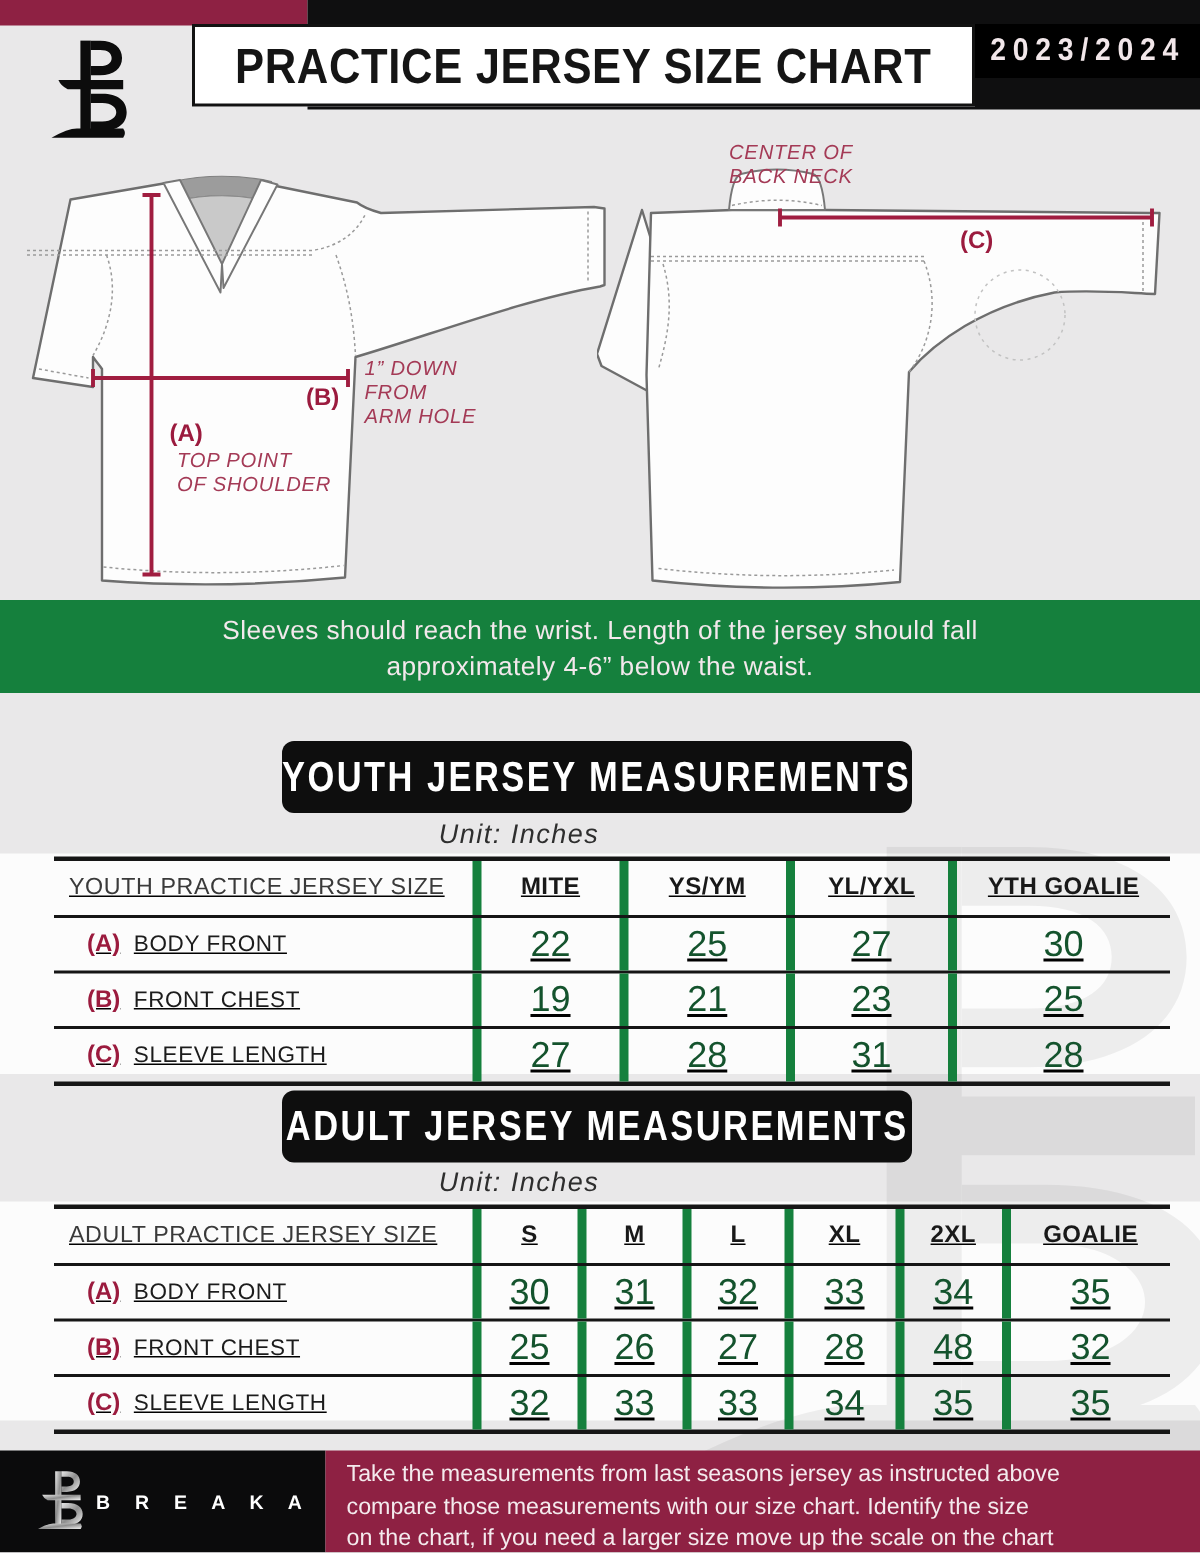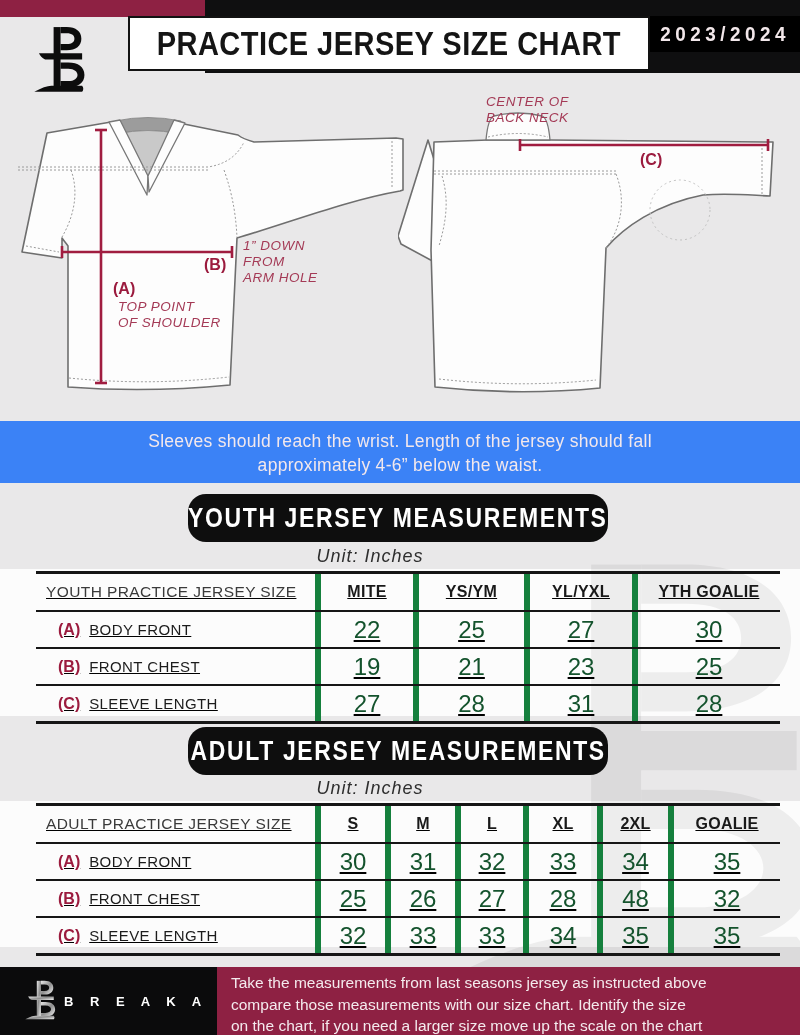--- a/index.html
+++ b/index.html
@@ -24,39 +24,39 @@
   .outline{fill:#fdfdfd;stroke:#6e6e6e;stroke-width:1.6;stroke-linejoin:round;}
   .thin{fill:#fdfdfd;stroke:#777;stroke-width:1.3;stroke-linejoin:round;}
   .stitch{fill:none;stroke:#9a9a9a;stroke-width:1;stroke-dasharray:2 2;}
   .dotring{fill:none;stroke:#c2c2c2;stroke-width:1;stroke-dasharray:2 3;}
   .mline{stroke:#a01d40;stroke-width:2.6;fill:none;}
   .mbold{fill:#9b1b3e;font-family:"Liberation Sans",sans-serif;font-weight:800;font-size:16px;}
   .mnote{fill:#a43a56;font-family:"Liberation Sans",sans-serif;font-style:italic;font-weight:500;
          font-size:13.5px;letter-spacing:.5px;}
 
   
-  .banner{position:absolute;left:0;top:421px;width:800px;height:62px;background:#3b82f6;
+  .banner{position:absolute;left:0;top:400px;width:800px;height:62px;background:#15803d;
           color:#f3e8ec;text-align:center;font-size:17.5px;line-height:24px;padding-top:8px;
           box-sizing:border-box;letter-spacing:.3px;}
 
   
   .band{position:absolute;left:0;width:800px;background:#fcfcfc;z-index:1;}
   .band-y{top:569px;height:147px;}
   .band-a{top:801px;height:146px;}
   .wm{position:absolute;left:430px;top:545px;width:400px;height:470px;color:#000;opacity:.055;
       z-index:2;pointer-events:none;}
 
   
-  .pill{position:absolute;left:188px;width:420px;height:48px;background:#0e0e0e;border-radius:18px;
+  .pill{position:absolute;left:188px;width:420px;height:48px;background:#0e0e0e;border-radius:8px;
         display:flex;align-items:center;justify-content:center;z-index:3;}
   .pill span{color:#fff;font-weight:700;font-size:28px;letter-spacing:2px;transform:scaleX(.82);white-space:nowrap;}
   .pill-y{top:494px;}
   .pill-a{top:727px;}
   .unit{position:absolute;left:0;width:692px;text-align:center;font-style:italic;font-size:18px;
-        color:#2e2e2e;letter-spacing:1px;font-weight:500;z-index:3;padding-left:24px;}
+        color:#2e2e2e;letter-spacing:1px;font-weight:500;z-index:3;}
   .unit-y{top:546px;}
   .unit-a{top:778px;}
 
   
   .tbl{position:absolute;left:36px;width:744px;border-top:3px solid #161616;border-bottom:3px solid #161616;
        z-index:3;box-sizing:border-box;background:transparent;text-decoration:underline;}
   .tbl-y{top:571px;}
   .tbl-a{top:803px;}
   .trow{display:grid;height:35px;border-bottom:2px solid #161616;}
   .trow.hdr{height:36px;}

